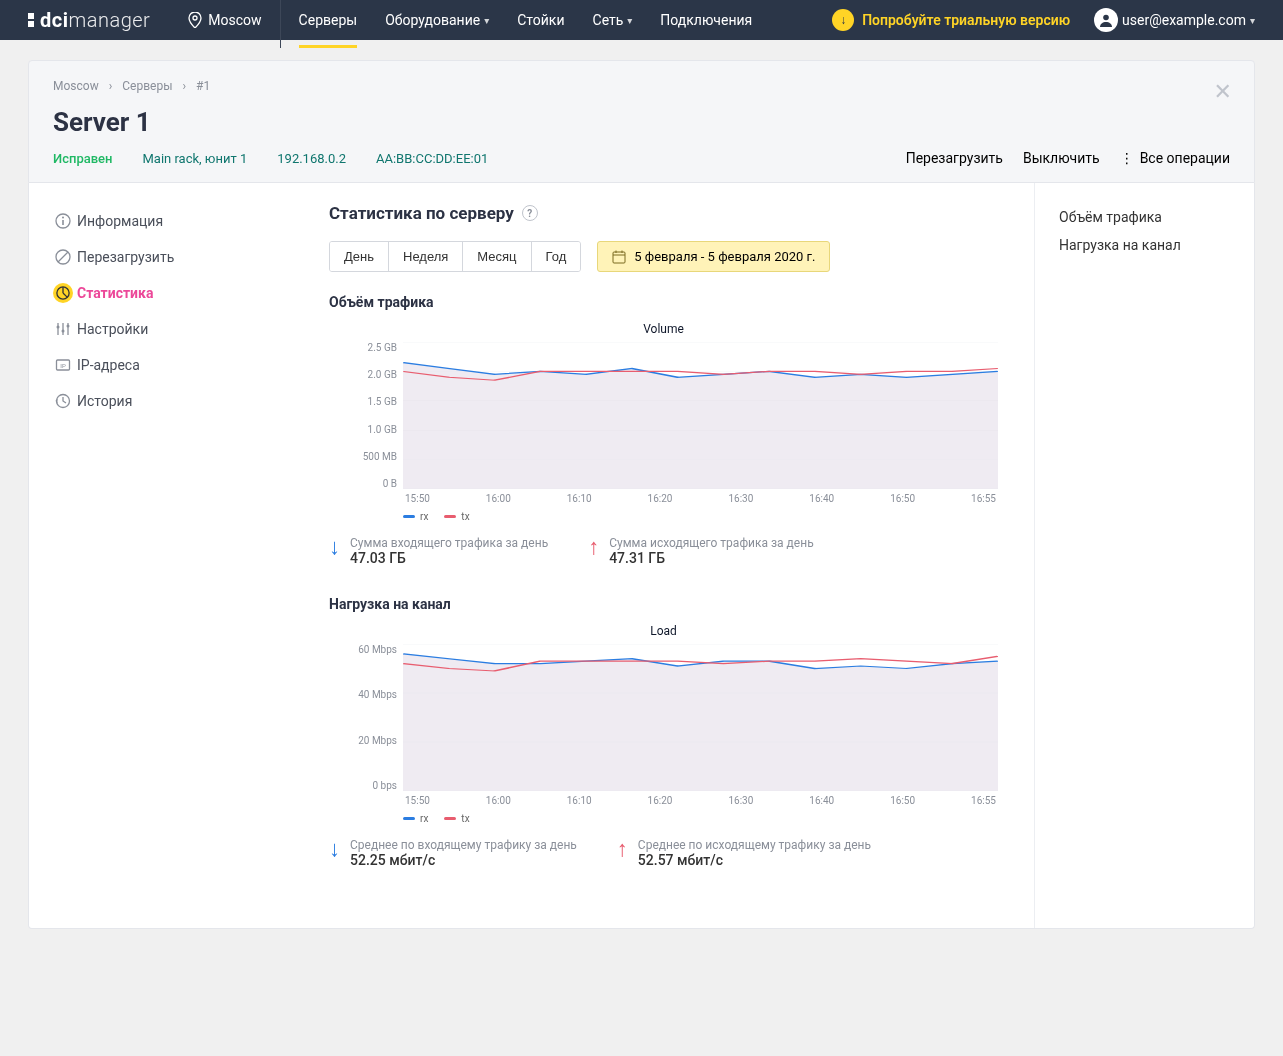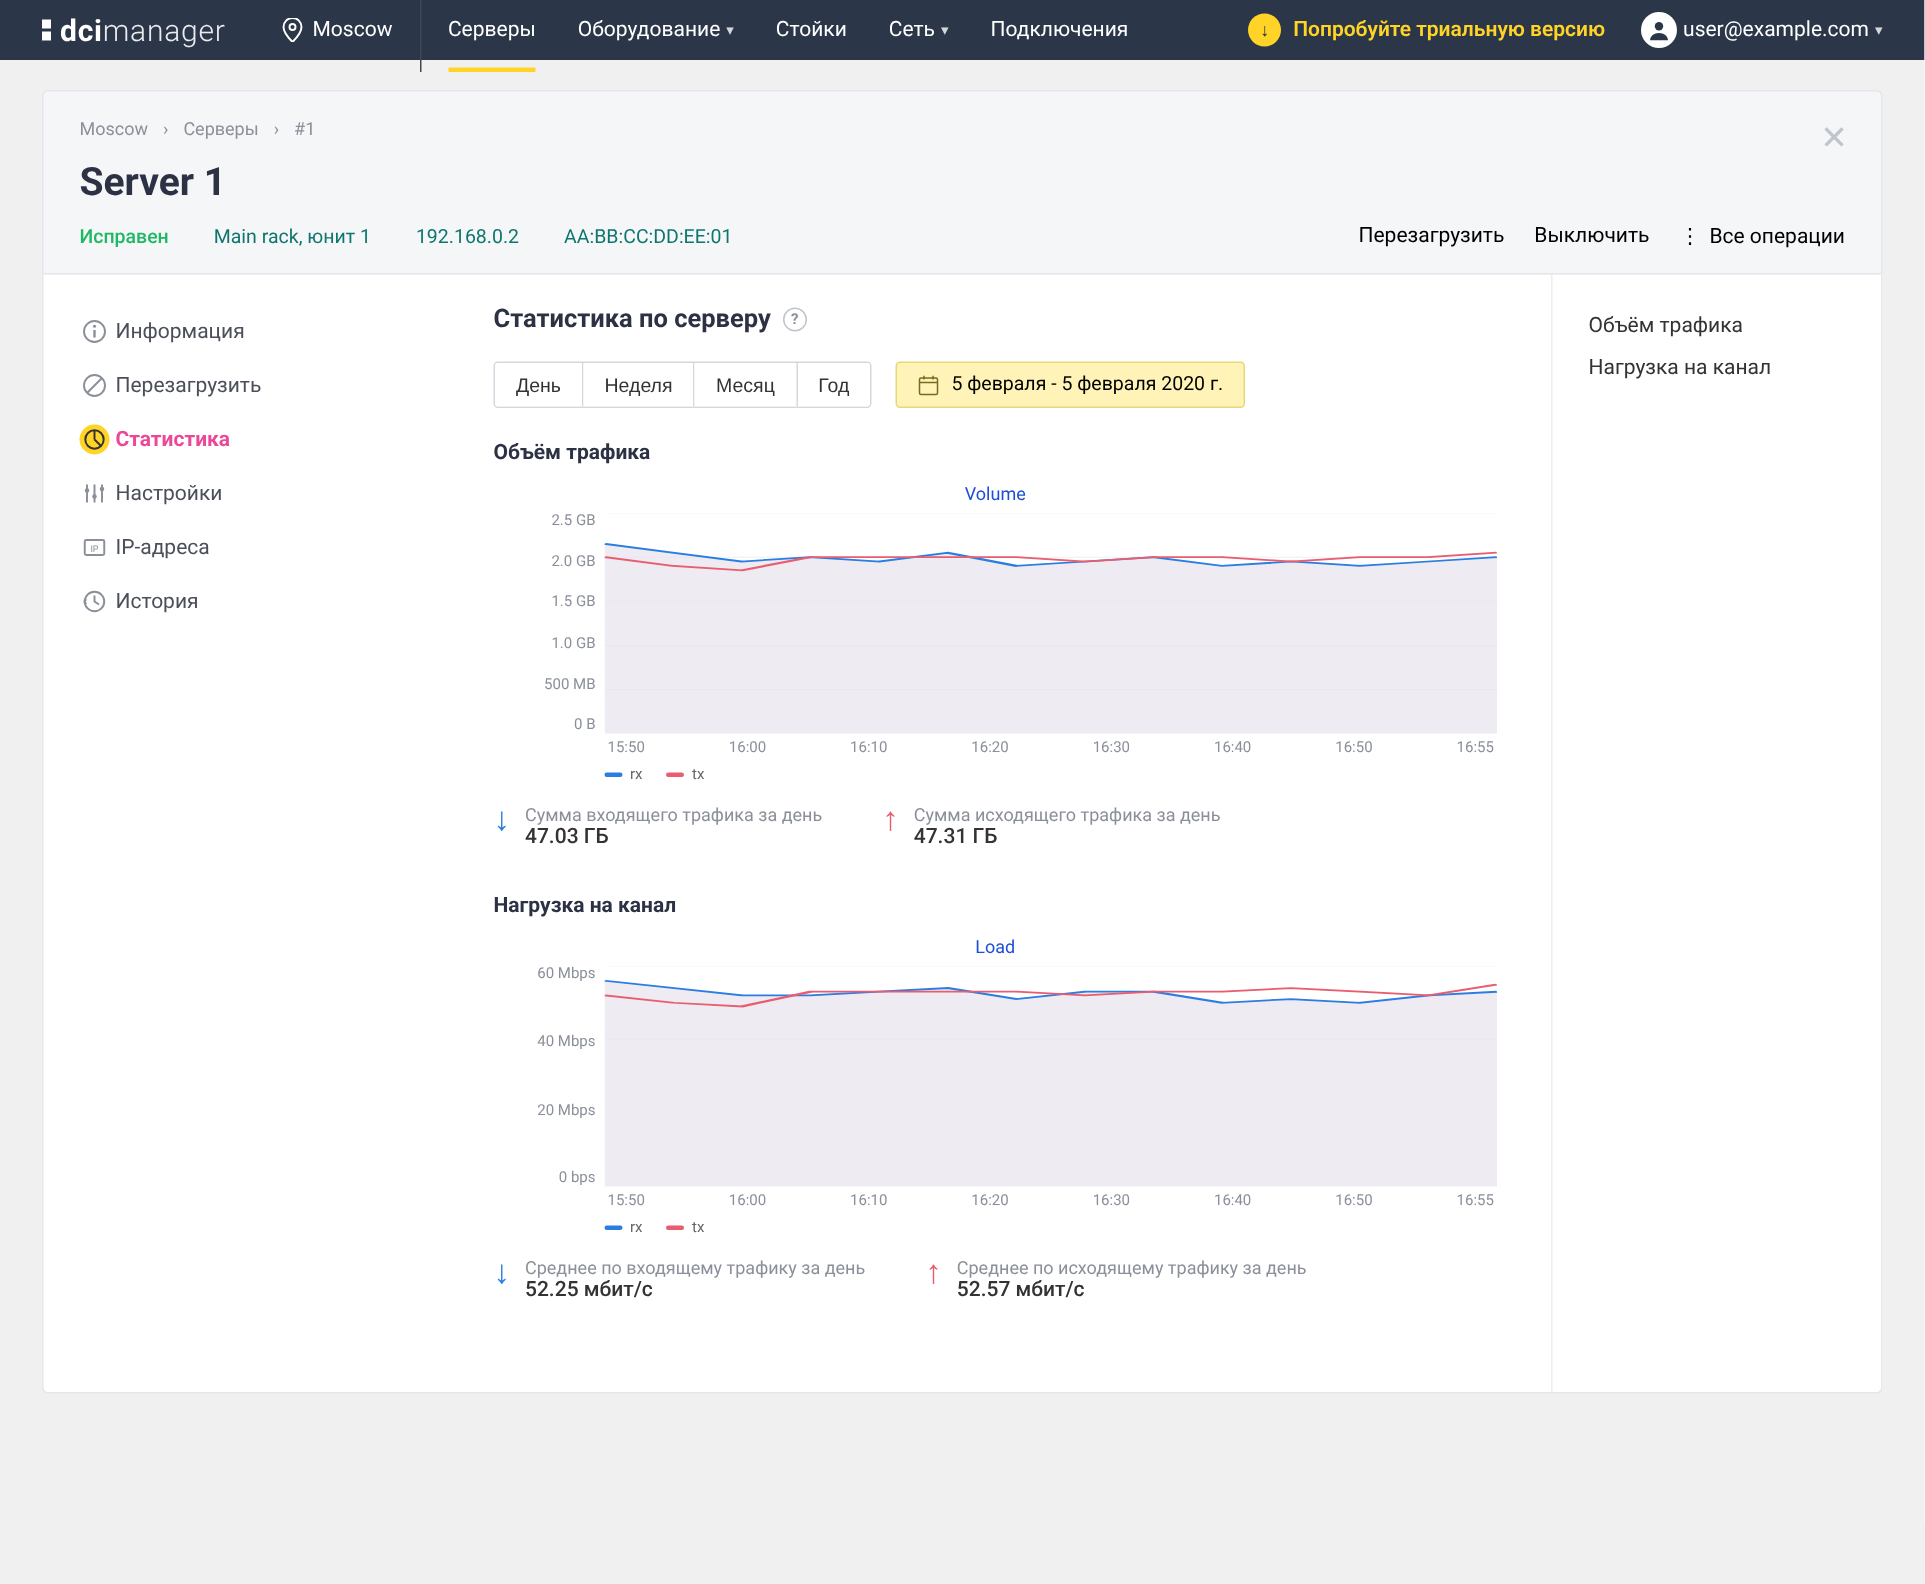--- a/index.html
+++ b/index.html
@@ -42,21 +42,21 @@
 
 .main { flex:1; padding:20px 36px 30px 20px;}
 .main-title { font-size:17px; font-weight:700; color:#2c3244; display:flex; align-items:center; gap:8px; margin-bottom:18px;}
 .help-q { width:16px; height:16px; border:1px solid #c0c4cc; border-radius:50%; font-size:10px; display:flex; align-items:center; justify-content:center; color:#8a8f99;}
 .controls { display:flex; align-items:center; gap:16px; margin-bottom:22px;}
 .seg { display:flex; border:1px solid #d4d7dd; border-radius:3px; overflow:hidden;}
 .seg button { background:#fff; border:none; border-right:1px solid #d4d7dd; padding:7px 14px; font-size:13px; cursor:pointer; color:#333;}
 .seg button:last-child { border-right:none;}
 .date-btn { background:#fff3b8; border:1px solid #e8d77a; border-radius:3px; padding:7px 14px; font-size:13px; display:flex; align-items:center; gap:8px; cursor:pointer;}
 .section-h { font-size:14px; font-weight:700; color:#2c3244; margin-bottom:12px;}
-.chart-title { text-align:center; font-size:12px; color:#1d4ed8; margin-bottom:6px;}
+.chart-title { text-align:center; font-size:12px; color:#0f172a; margin-bottom:6px;}
 .chart-wrap { margin-bottom:10px; }
 .chart { position:relative; height:165px; margin-left:10px; margin-bottom:4px;}
 .yaxis { position:absolute; left:0; top:0; bottom:18px; width:58px; display:flex; flex-direction:column; justify-content:space-between; text-align:right; font-size:10px; color:#8a8f99;}
 .plot { position:absolute; left:64px; right:0; top:0; bottom:18px; }
 .xaxis { position:absolute; left:64px; right:0; bottom:0; height:14px; display:flex; justify-content:space-between; font-size:10px; color:#8a8f99; padding:0 2px;}
 .legend { display:flex; gap:16px; font-size:10px; color:#666; margin-left:74px; margin-bottom:14px;}
 .legend span { display:flex; align-items:center; gap:5px;}
 .legend .sw { width:12px; height:3px; border-radius:2px;}
 .sw-rx { background:#2b7de1;}
 .sw-tx { background:#e85d6f;}

